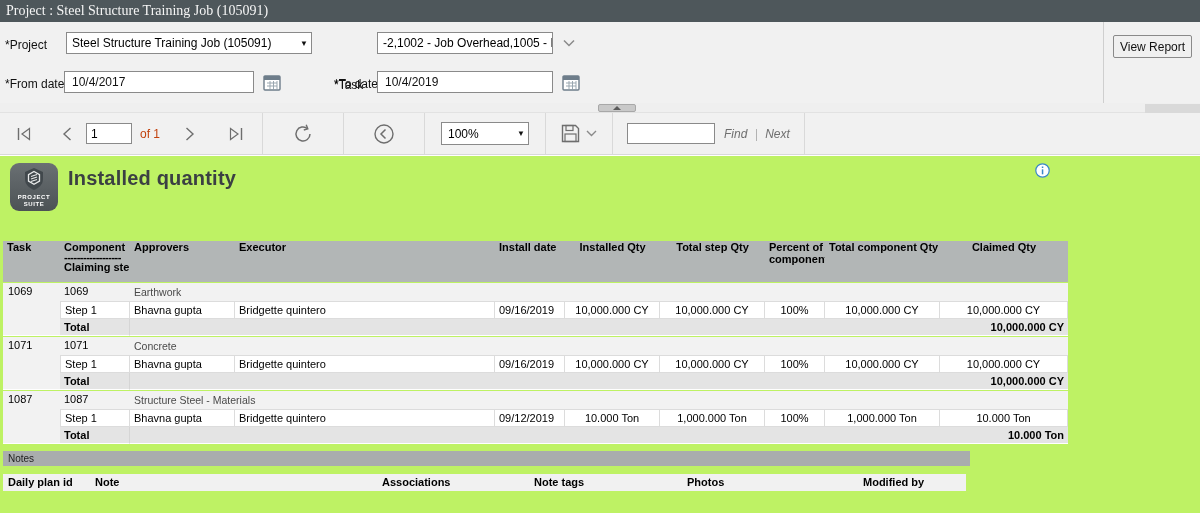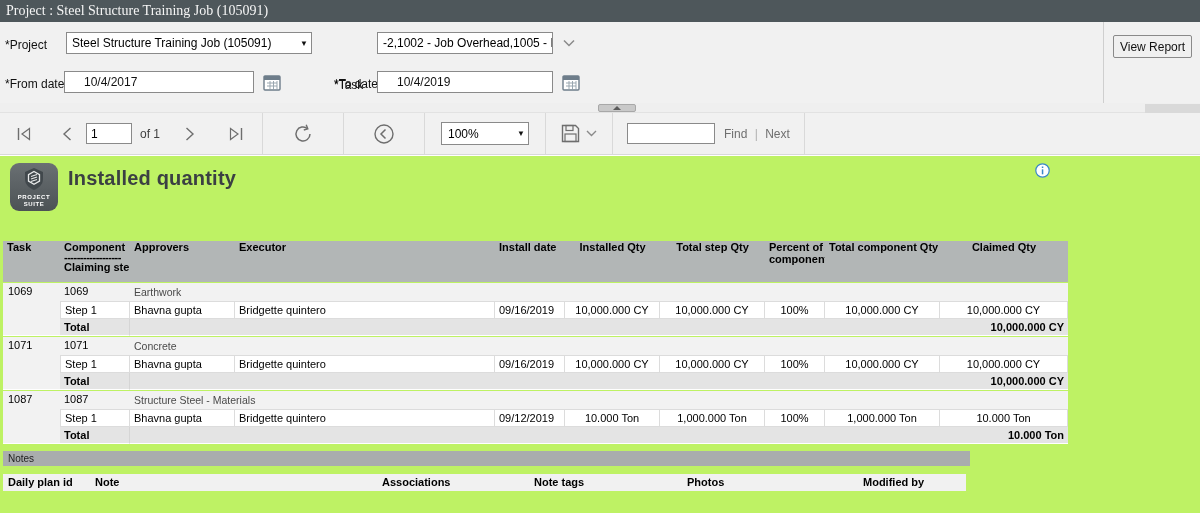--- a/index.html
+++ b/index.html
@@ -18,21 +18,21 @@
             padding:0 6px; white-space:nowrap;}
 
   
   .params{position:absolute; left:0; top:22px; width:1200px; height:81px; background:var(--panel);}
   .plabel{position:absolute; font-size:12px; color:#111; white-space:nowrap;}
   .box{position:absolute; height:22px; background:#fff; border:1px solid #8a8a8a; font-size:12px;
        display:flex; align-items:center; overflow:hidden;}
   .box .btxt{flex:1; padding:0 5px; white-space:nowrap; overflow:hidden;}
   .selcaret{flex:0 0 14px; font-size:8px; color:#111; text-align:center;}
   .pinput{position:absolute; height:22px; background:#fff; border:1px solid #8a8a8a; font-size:12px;
-          padding:0 19px; font-family:"Liberation Sans",sans-serif; color:#111;}
+          padding:0 7px; font-family:"Liberation Sans",sans-serif; color:#111;}
   .calbtn{position:absolute; width:22px; height:20px; background:transparent; border:none; display:flex;
           align-items:center; justify-content:center;}
   .chevout{position:absolute; width:18px; height:22px; display:flex; align-items:center; justify-content:center;}
   .pdivider{position:absolute; left:1103px; top:0; width:1px; height:81px; background:#cfcfcf;}
   .viewbtn{position:absolute; left:1113px; top:13px; width:79px; height:23px; background:#f0f0f0;
            border:1px solid #8a8a8a; font-size:12px; color:#111; font-family:"Liberation Sans",sans-serif;
            border-radius:2px;}
 
   
   .splitter{position:absolute; left:0; top:103px; width:1200px; height:10px; background:#efefef;
@@ -43,28 +43,28 @@
                border-bottom:4px solid #5a5a5a;}
   .corner{position:absolute; left:1145px; top:1px; width:55px; height:11px; background:#d9d9d9;}
 
   
   .toolbar{position:absolute; left:0; top:113px; width:1200px; height:42px; background:var(--panel);
            border-bottom:1px solid var(--bdr); display:flex; align-items:center;}
   .tsep{width:1px; height:42px; background:var(--bdr); flex:0 0 1px;}
   .tbtn{display:flex; align-items:center; justify-content:center; height:42px;}
   .pageinput{width:46px; height:21px; border:1px solid #8a8a8a; font-size:12px; padding:0 4px;
              font-family:"Liberation Sans",sans-serif;}
-  .oflabel{font-size:12px; color:#404040; margin:0 10px 0 8px; white-space:nowrap;}
+  .oflabel{font-size:12px; color:#c2410c; margin:0 10px 0 8px; white-space:nowrap;}
   .zoomsel{width:88px; height:23px; background:#fff; border:1px solid #8a8a8a; display:flex;
            align-items:center; font-size:12px;}
   .zoomsel .btxt{flex:1; padding:0 6px;}
   .srchinput{width:88px; height:21px; border:1px solid #8a8a8a; font-size:12px; padding:0 4px;
              font-family:"Liberation Sans",sans-serif;}
   .findnext{font-size:12px; color:#6f6f6f; margin-left:9px; white-space:nowrap;}
-  .findnext span{cursor:default;}
+  .findnext span{cursor:default;font-style:italic;}
 
   
   .report{position:absolute; left:0; top:156px; width:1200px; height:357px; background:#bef264;}
   .logo{position:absolute; left:10px; top:7px; width:48px; height:48px; border-radius:9px;
         background:linear-gradient(#6a7073,#4c5255); display:flex; flex-direction:column;
         align-items:center; justify-content:flex-start; padding-top:4px;}
   .logotxt{color:#fff; font-size:6px; font-weight:bold; letter-spacing:.6px; line-height:7px; text-align:center;}
   .rtitle{position:absolute; left:68px; top:11px; font-size:20px; font-weight:bold; color:#3b4043;
           letter-spacing:.2px;}
   .infoicon{position:absolute; left:1035px; top:7px;}

